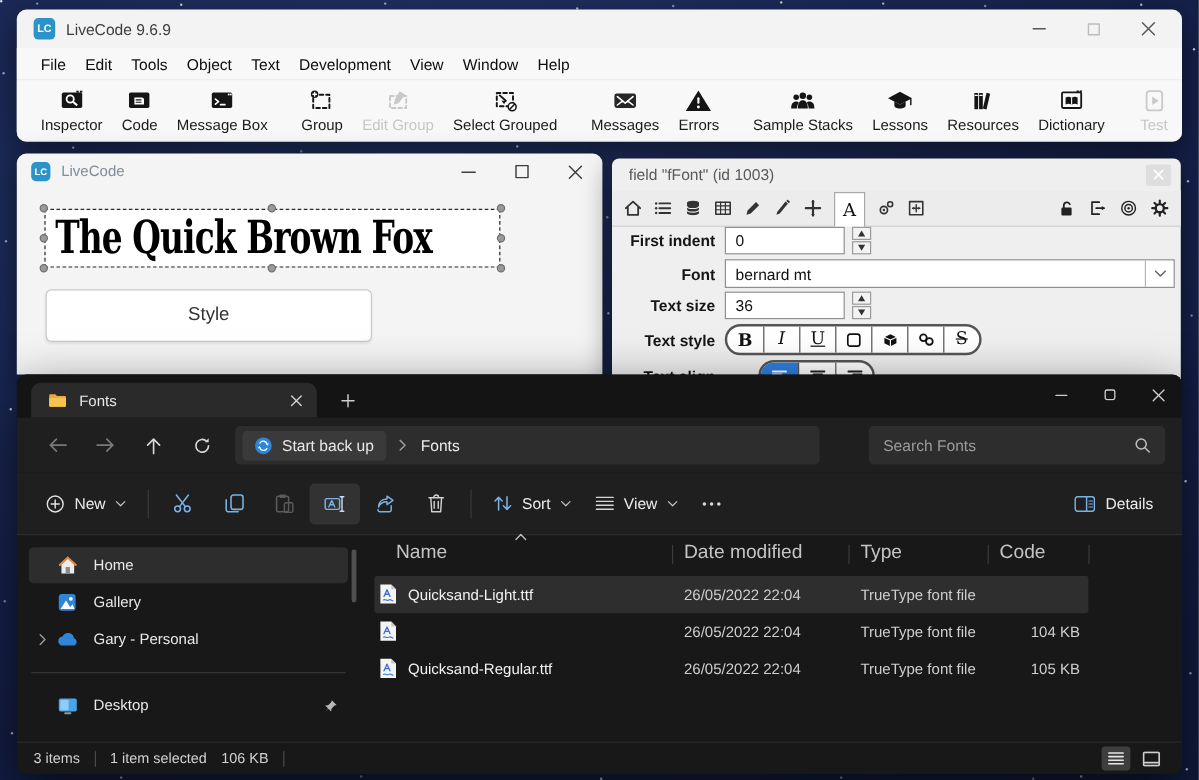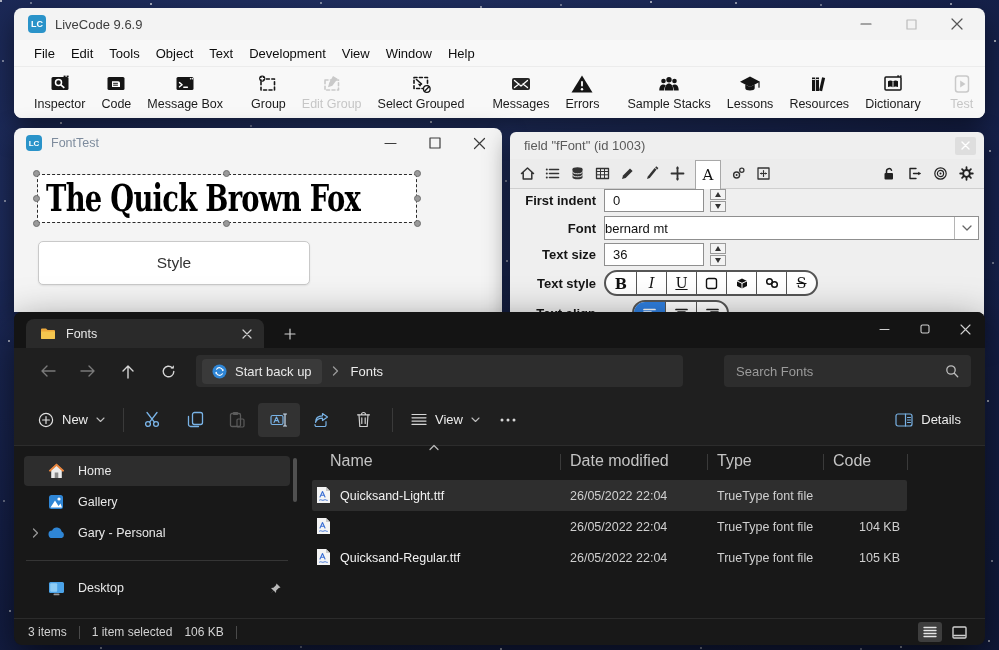--- a/index.html
+++ b/index.html
@@ -78,21 +78,21 @@
   .insp-row { position:absolute; display:flex; align-items:center; }
   .insp-label { width:86px; text-align:right; font-size:13px; font-weight:600; color:#151515; margin-right:8px; }
   .insp-input { height:23px; border:1px solid #8f8f8f; background:#fff; font-size:13px; color:#111;
     display:flex; align-items:center; padding-left:8px; }
   .stepper { margin-left:6px; display:flex; flex-direction:column; gap:1px; }
   .step-btn { width:16px; height:11px; border:1px solid #9a9a9a; background:#f3f3f3;
     display:flex; align-items:center; justify-content:center; }
   .tri-up { width:0; height:0; border-left:3.5px solid transparent; border-right:3.5px solid transparent; border-bottom:5px solid #333; }
   .tri-dn { width:0; height:0; border-left:3.5px solid transparent; border-right:3.5px solid transparent; border-top:5px solid #333; }
   .font-combo { width:375px; height:24px; border:1px solid #8f8f8f; background:#fff; display:flex; align-items:center; }
-  .font-combo .val { flex:1; font-size:13px; color:#111; }
+  .font-combo .val { flex:1; font-size:13px; color:#111; padding-left:8px; }
   .combo-btn { width:24px; height:100%; border-left:1px solid #b5b5b5; display:flex; align-items:center; justify-content:center; }
   .seg-ctl { height:26px; border:2px solid #555; border-radius:14px; background:#fff; display:flex; overflow:hidden; }
   .seg { width:30px; display:flex; align-items:center; justify-content:center; border-left:1px solid #555;
     font-family:"DejaVu Serif", serif; font-size:14.5px; color:#111; }
   .seg:first-child { border-left:none; }
   .seg.b { font-weight:bold; } .seg.i { font-style:italic; } .seg.u { text-decoration:underline; } .seg.s { text-decoration:line-through; }
   .seg.sel { background:#2f7fe0; }
 
   
   #exp-win { left:14px; top:312px; width:971px; height:333px; background:#181818; border-radius:8px;
@@ -325,21 +325,21 @@
           </svg>
         </span>
       <span>Test</span>
     </div>
   </div>
 </div>
 
 <div id="ft-win" class="abs">
   <div class="ft-titlebar">
     <div class="lc-logo" style="width:16px;height:16px;font-size:8px;">LC</div>
-    <div class="ft-title">FontTest</div>
+    <div class="ft-title">LiveCode</div>
     <div class="ft-controls">
       <span>
           <svg width="13" height="13" viewBox="0 0 13 13">
             <line class="st" x1="1" y1="6.5" x2="12" y2="6.5" stroke="#3c3c3c" stroke-width="1.2"></line>
           </svg>
         </span>
       <span>
           <svg width="12" height="12" viewBox="0 0 12 12">
             <rect class="st" x="1" y="1" width="10" height="10" stroke="#3c3c3c" stroke-width="1.2"></rect>
           </svg>
@@ -685,20 +685,34 @@
           <path class="st" d="M13,10.5 v3.5 a1.5,1.5 0 0 1 -1.5,1.5 h-8 a1.5,1.5 0 0 1 -1.5,-1.5 v-0.5" stroke="#79b3e6" stroke-width="1.2"></path>
         </svg>
       </span>
     <span class="cmd-icon">
         <svg width="15" height="17" viewBox="0 0 15 17">
           <path class="st" d="M1.5,3.8 H13.5 M5.5,3.5 a2,2 0 0 1 4,0" stroke="#cfcfcf" stroke-width="1.2"></path>
           <path class="st" d="M3,3.8 L3.8,15.5 H11.2 L12,3.8 M5.8,6.8 V12.5 M9.2,6.8 V12.5" stroke="#cfcfcf" stroke-width="1.2"></path>
         </svg>
       </span>
     <span class="cmd-sep"></span>
+    <span class="cmd-chip">
+      <span>
+          <svg width="16" height="15" viewBox="0 0 16 15">
+            <path class="st" d="M4.5,13 V2.5 M1.5,5.5 L4.5,2.5 L7.5,5.5" stroke="#79b3e6" stroke-width="1.3"></path>
+            <path class="st" d="M11.5,2 V12.5 M8.5,9.5 L11.5,12.5 L14.5,9.5" stroke="#79b3e6" stroke-width="1.3"></path>
+          </svg>
+        </span>
+      <span>Sort</span>
+      <span>
+          <svg width="9" height="6" viewBox="0 0 9 6">
+            <path class="st" d="M1,1 L4.5,4.5 L8,1" stroke="#bdbdbd" stroke-width="1.1"></path>
+          </svg>
+        </span>
+    </span>
     <span class="cmd-chip">
       <span>
           <svg width="16" height="13" viewBox="0 0 16 13">
             <path class="st" d="M1,1.5 H15 M1,4.8 H15 M1,8.1 H15 M1,11.4 H15" stroke="#d6d6d6" stroke-width="1.2"></path>
           </svg>
         </span>
       <span>View</span>
       <span>
           <svg width="9" height="6" viewBox="0 0 9 6">
             <path class="st" d="M1,1 L4.5,4.5 L8,1" stroke="#bdbdbd" stroke-width="1.1"></path>

